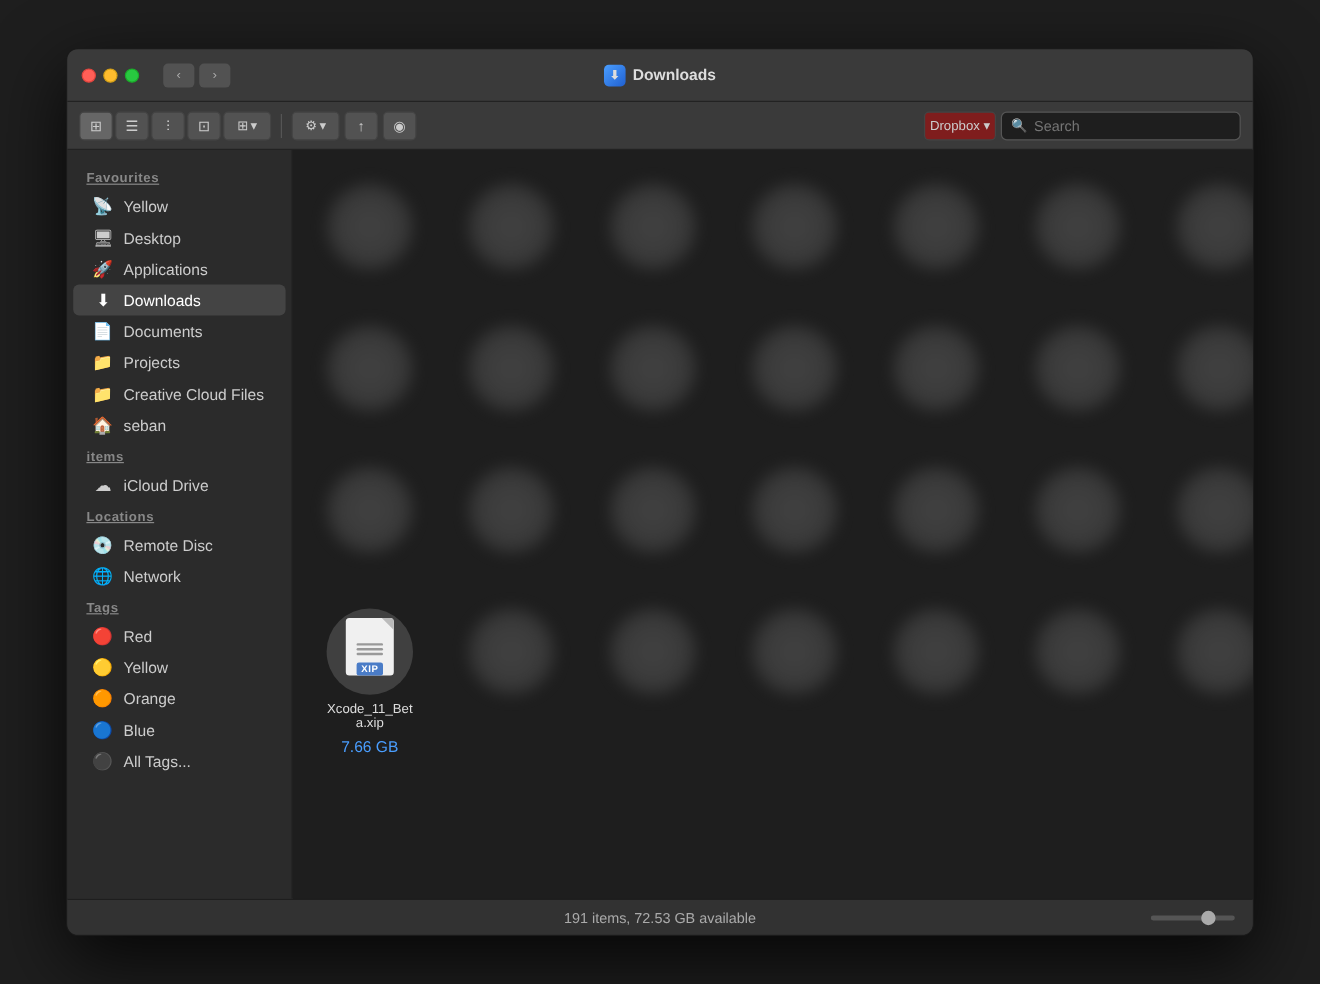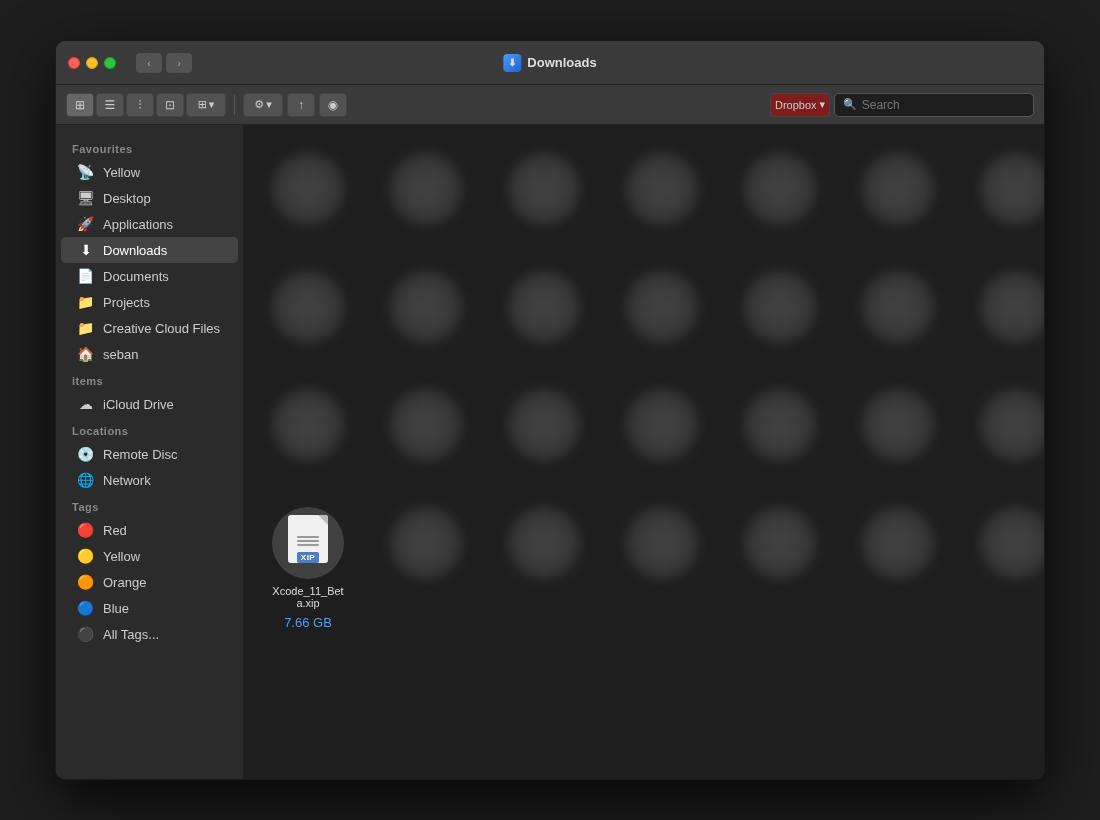--- a/index.html
+++ b/index.html
@@ -189,20 +189,21 @@
     }
     .sidebar::-webkit-scrollbar { width: 4px; }
     .sidebar::-webkit-scrollbar-thumb { background: #555; border-radius: 2px; }
     .sidebar-section-label {
       color: #888;
       font-size: 11px;
       font-weight: 600;
       padding: 8px 16px 4px;
       letter-spacing: 0.5px;
       text-transform: none;
+      text-decoration: underline;
     }
     .sidebar-item {
       display: flex;
       align-items: center;
       gap: 8px;
       padding: 4px 16px;
       cursor: pointer;
       border-radius: 5px;
       margin: 0 5px;
       color: #ccc;
@@ -586,13 +587,21 @@
           <div class="file-item">
             <div class="blurred-grid-item"></div>
           </div>
           <div class="file-item">
             <div class="blurred-grid-item"></div>
           </div>
         </div>
     </div>
   </div>
 
+  <div class="statusbar">
+    <span class="status-text">191 items, 72.53 GB available</span>
+    <div class="zoom-control">
+      <div class="zoom-track">
+        <div class="zoom-thumb"></div>
+      </div>
+    </div>
+  </div>
 </div>
 
 </body></html>

